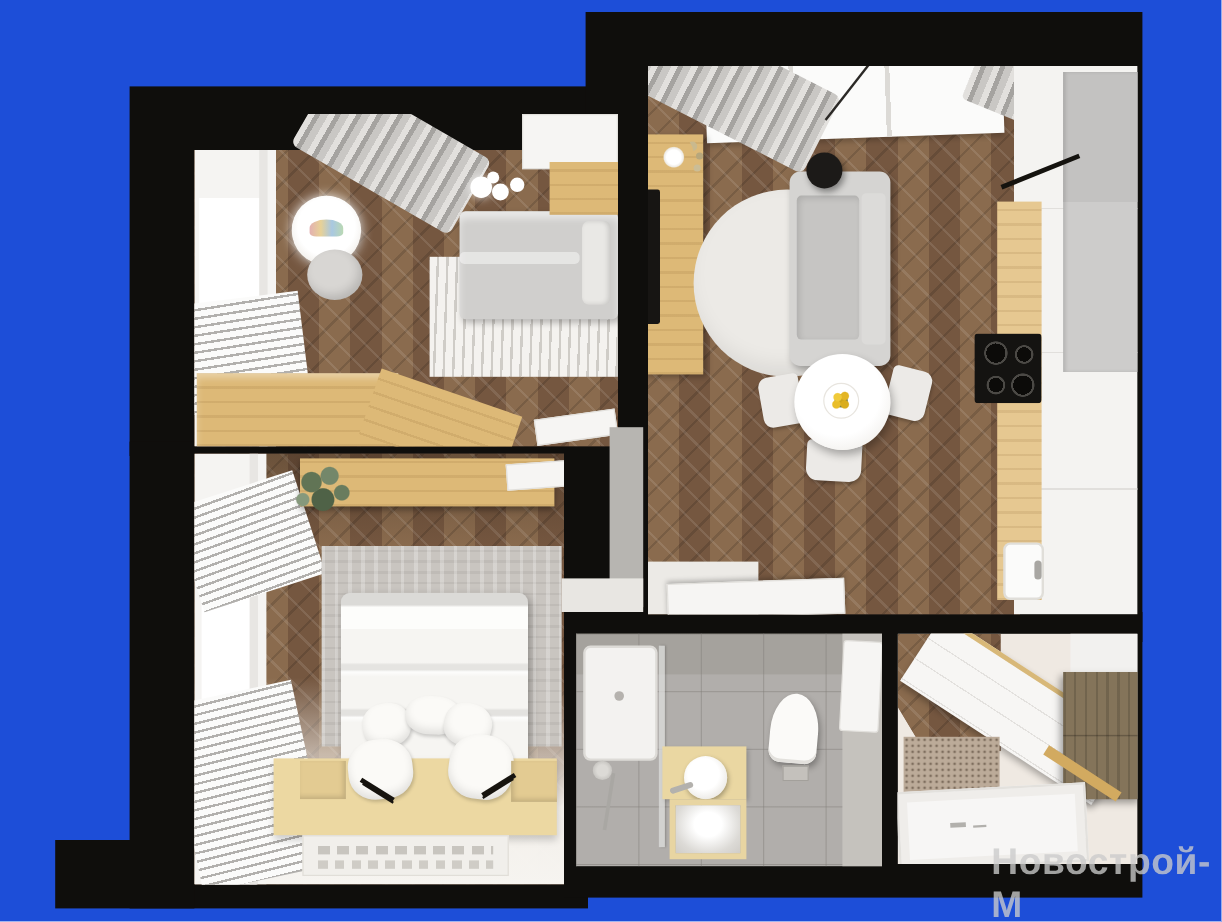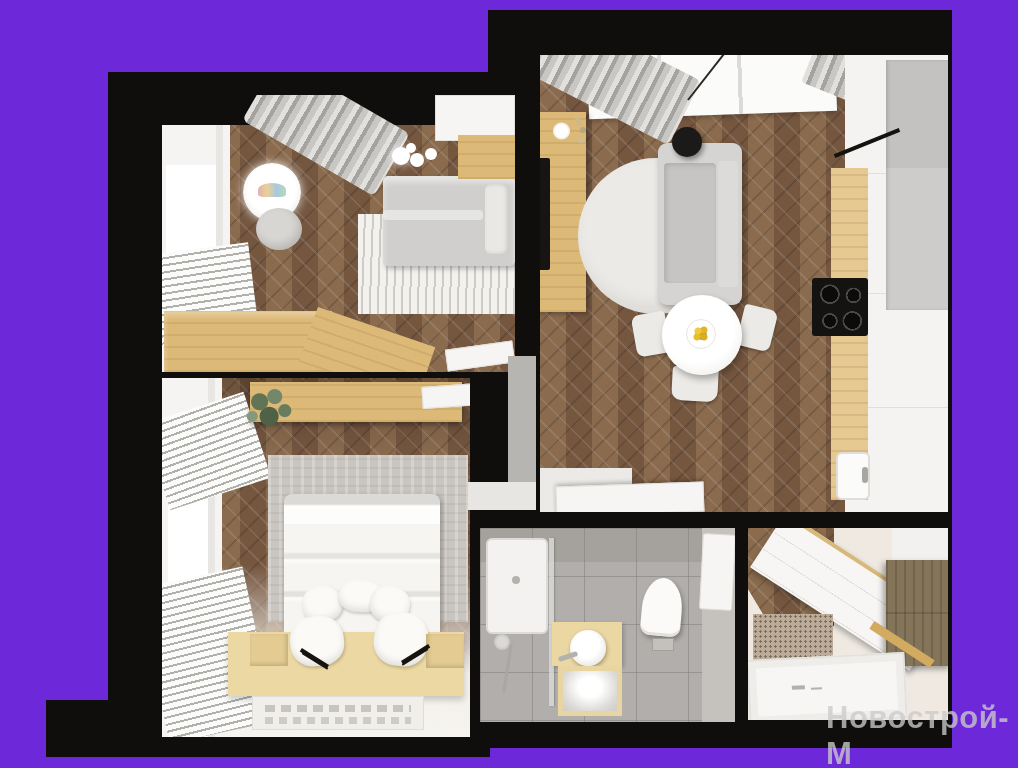--- a/index.html
+++ b/index.html
@@ -1,16 +1,16 @@
 <!DOCTYPE html>
 <html><head>
 <meta charset="utf-8">
 <style>
   html,body{margin:0;padding:0;background:#ffffff;}
-  #stage{position:relative;width:1018px;height:768px;background:#6d28d9;overflow:hidden;
+  #stage{position:relative;width:1018px;height:768px;background:#1d4ed8;overflow:hidden;
          font-family:"Liberation Sans", sans-serif;}
   .a{position:absolute;}
   .wall{background:#0f0e0c;}
   .room{position:absolute;overflow:hidden;}
   .herringbone{
     background-color:#7f614a;
     background-image:
       repeating-linear-gradient(45deg, rgba(255,255,255,.10) 0 2px, rgba(255,255,255,0) 2px 16px),
       repeating-linear-gradient(-45deg, rgba(0,0,0,.13) 0 2px, rgba(0,0,0,0) 2px 16px),
       repeating-linear-gradient(90deg, #8a6b4e 0 26px, #755740 26px 52px);

